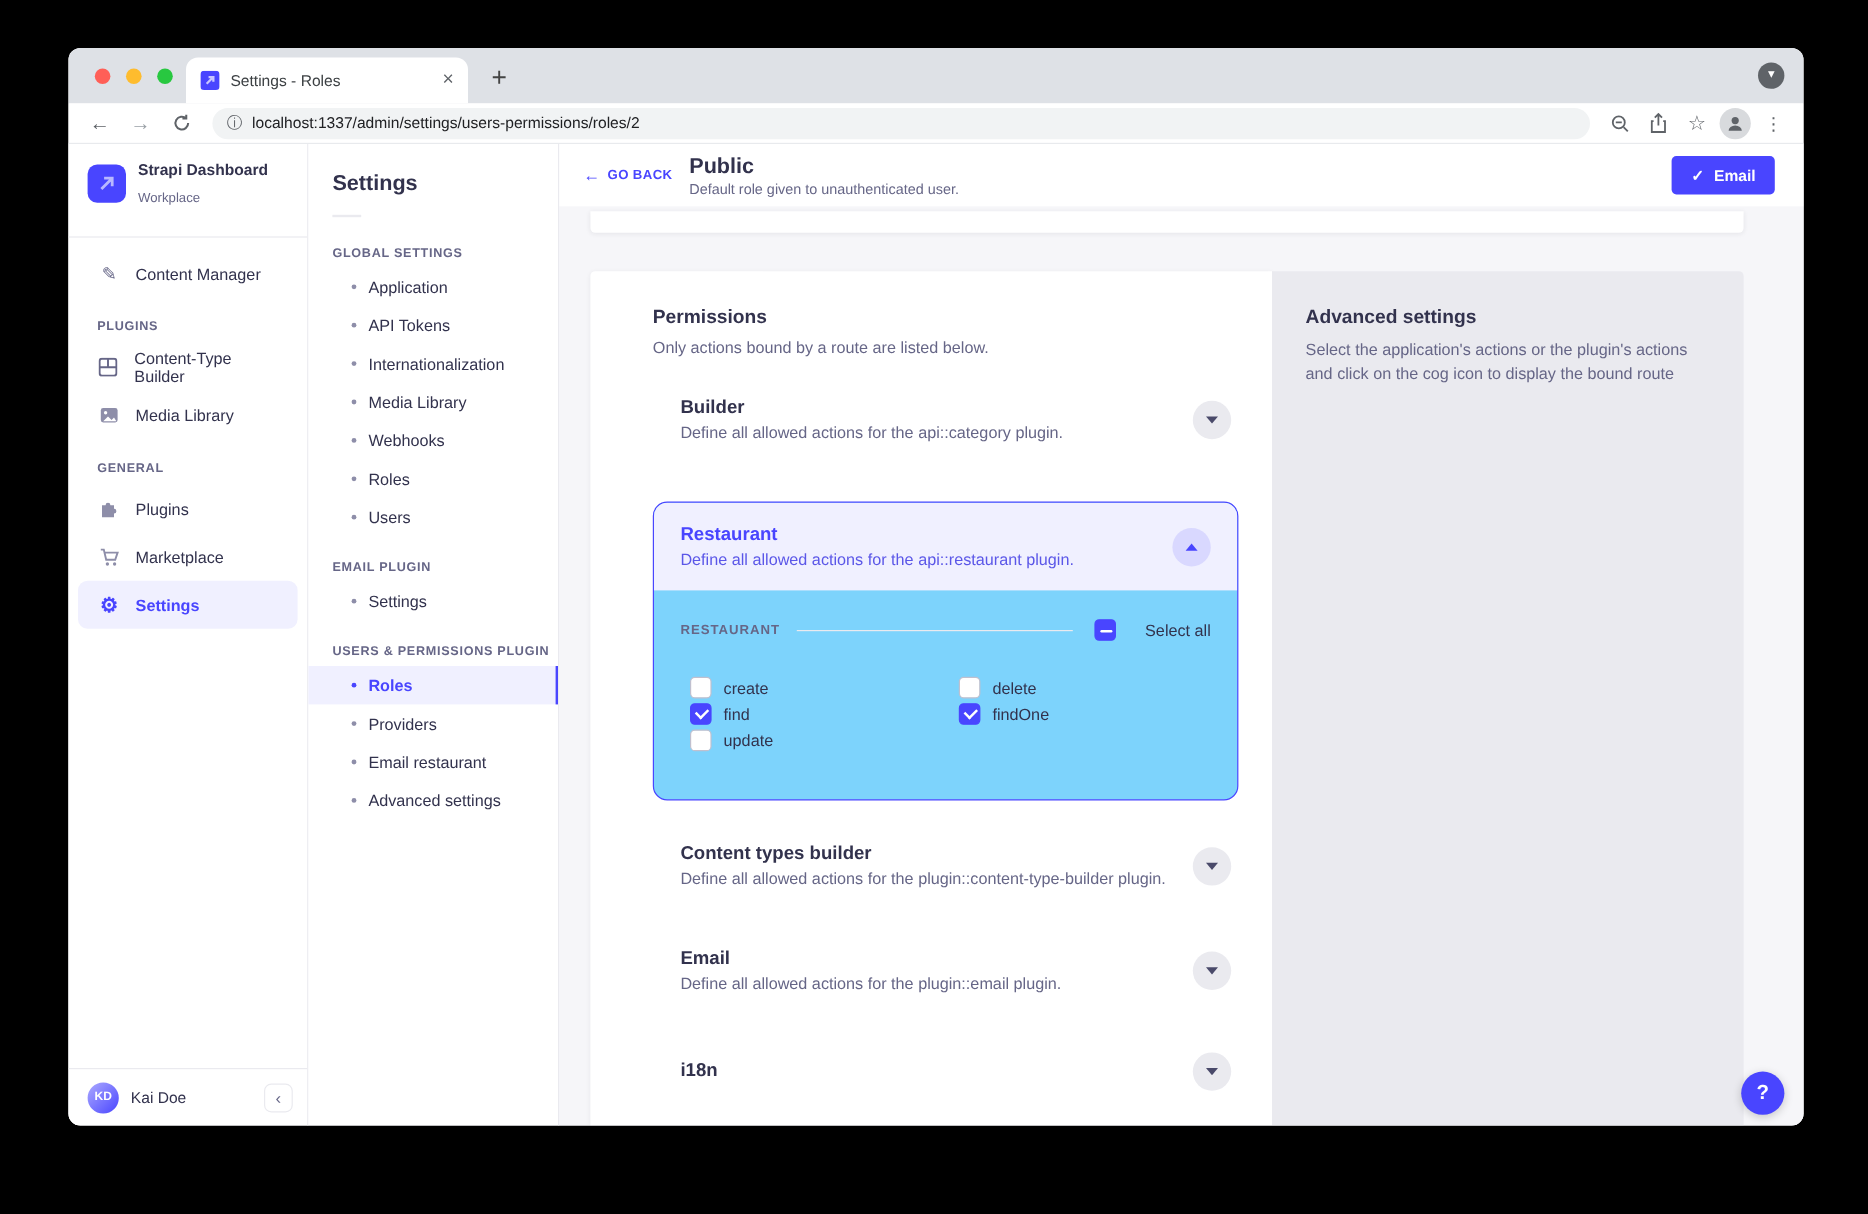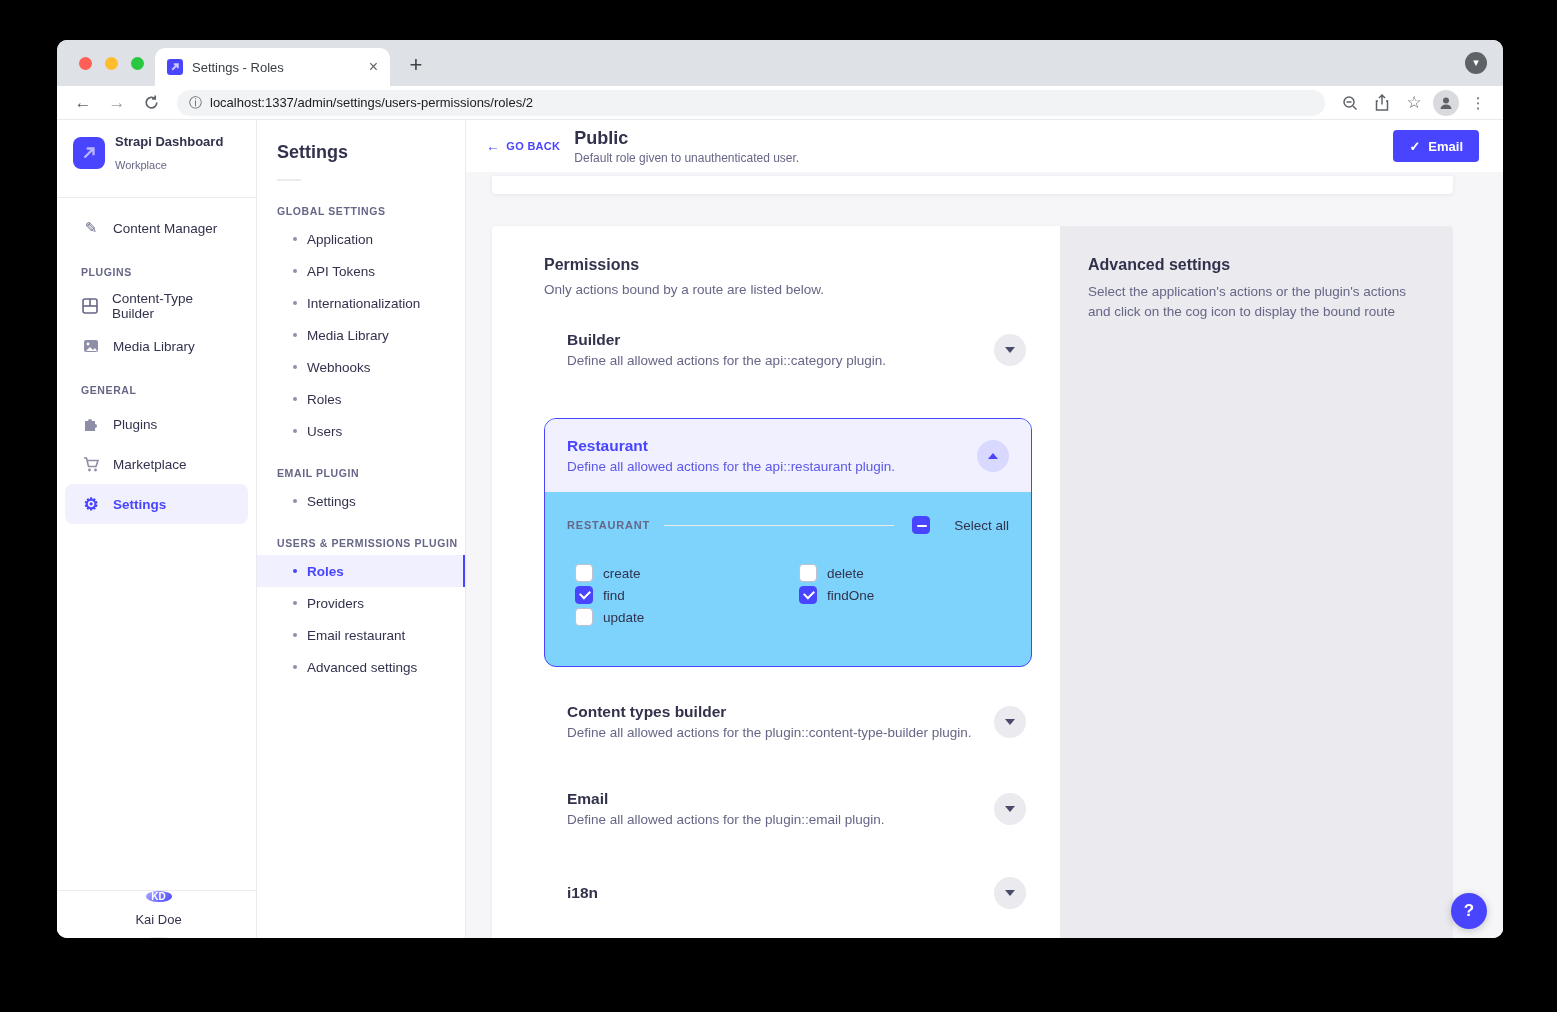--- a/index.html
+++ b/index.html
@@ -42,21 +42,21 @@
   .brand-name { font-size:13px; font-weight:bold; color:#32324D; }
   .brand-sub { font-size:11px; color:#666687; margin-top:10px; }
   .logo { width:32px; height:32px; border-radius:8px; background:#4945FF; display:flex; align-items:center; justify-content:center; }
   .nav { flex:1; padding-top:10px; }
   .nav-item { display:flex; align-items:center; gap:12px; height:40px; padding:0 16px; margin:0 8px;
               border-radius:8px; font-size:13.5px; color:#32324D; }
   .nav-item .glyph { width:20px; text-align:center; color:#666687; font-size:15px; display:flex; justify-content:center; }
   .nav-item.active { background:#F0F0FF; color:#4945FF; font-weight:bold; }
   .nav-item.active .glyph { color:#4945FF; }
   .nav-label-sec { font-size:10.5px; font-weight:bold; letter-spacing:.6px; color:#666687; padding:18px 0 8px 24px; }
-  .side-footer { border-top:1px solid #EAEAEF; height:48px; display:flex; align-items:center; padding:0 12px 0 16px; gap:10px;flex-direction:column; }
+  .side-footer { border-top:1px solid #EAEAEF; height:48px; display:flex; align-items:center; padding:0 12px 0 16px; gap:10px; }
   .avatar { width:26px; height:26px; border-radius:50%; background:linear-gradient(135deg,#ACAAFF,#4945FF);
             color:#fff; font-size:10px; font-weight:bold; display:flex; align-items:center; justify-content:center; }
   .user-name { font-size:13px; color:#32324D; flex:1; }
   .collapse-btn { width:24px; height:24px; border:1px solid #EAEAEF; border-radius:6px; background:#fff;
                   color:#666687; font-size:14px; display:flex; align-items:center; justify-content:center; }
 
   
   .subnav { width:209px; background:#fff; border-right:1px solid #EAEAEF; padding-top:22px; }
   .subnav-title { font-size:18px; font-weight:bold; color:#32324D; padding-left:20px; }
   .subnav-divider { width:24px; height:2px; background:#EAEAEF; margin:16px 0 4px 20px; }

